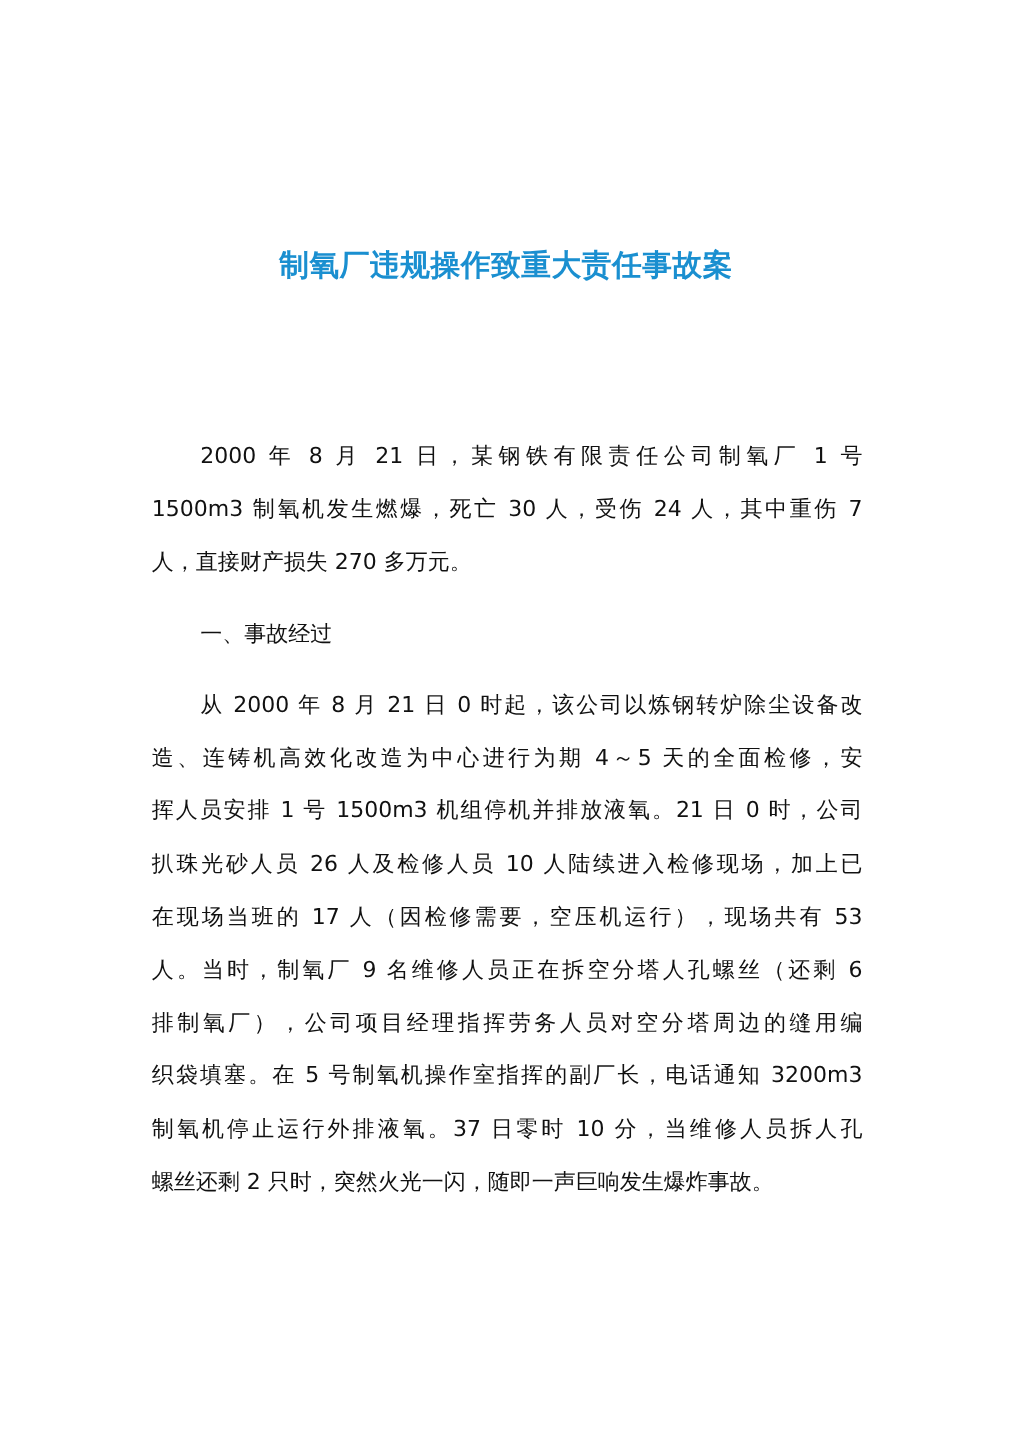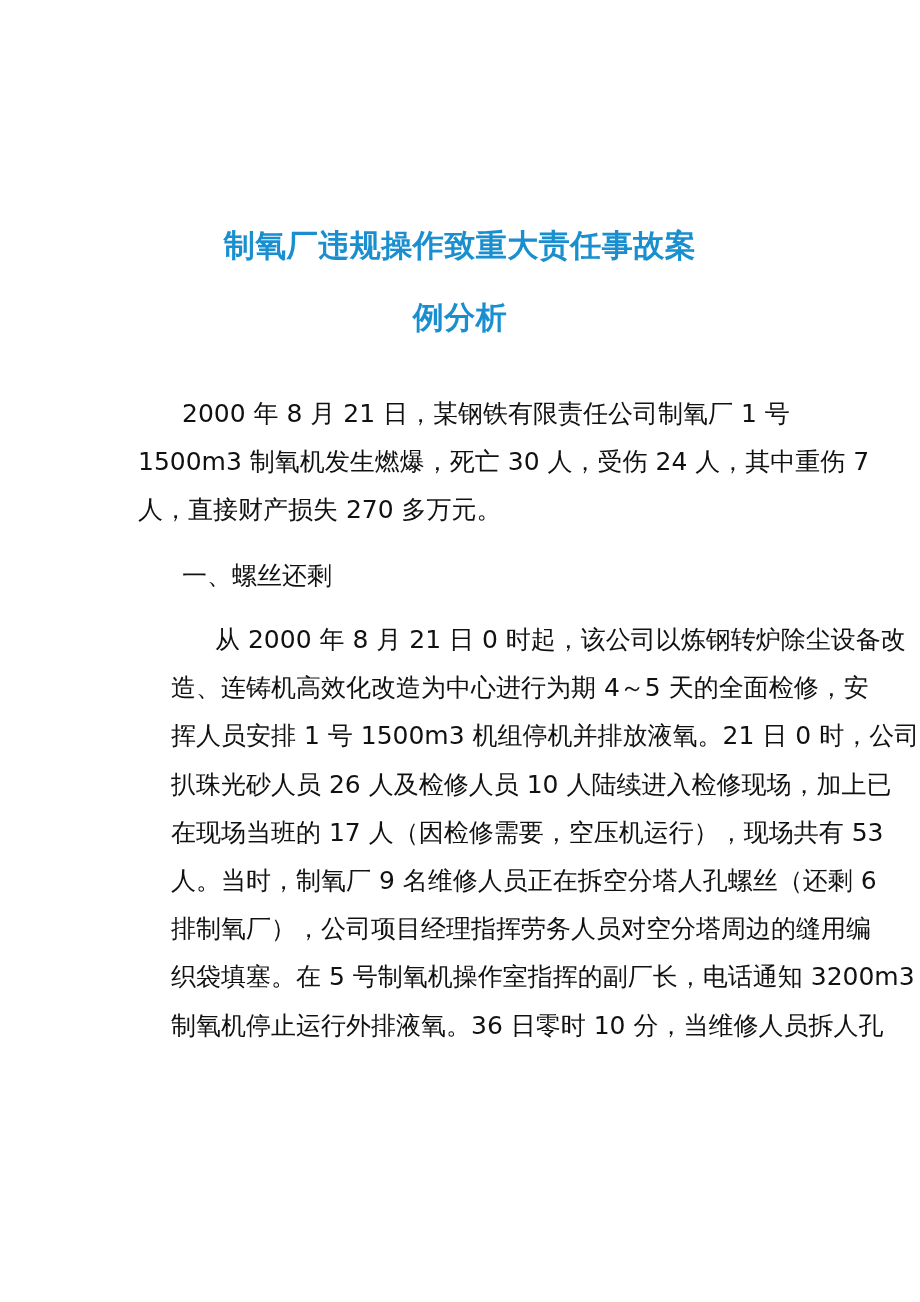--- a/index.html
+++ b/index.html
@@ -23,79 +23,79 @@
       background: #ffffff;
     }
     .title {
       position: absolute;
       left: 140px;
       top: 188px;
       width: 640px;
       text-align: center;
       color: #1a8fd0;
       font-weight: bold;
-      font-size: 31px;
+      font-size: 27px;
       line-height: 72px;
       letter-spacing: 0.5px;
     }
     .title .line {
       display: block;
       white-space: nowrap;
     }
     .body-text {
       position: absolute;
       left: 138px;
       width: 646px;
-      font-size: 25px;
+      font-size: 20px;
       line-height: 48.2px;
       text-align: justify;
       text-align-last: left;
       color: #111111;
     }
     .body-text .line {
       display: block;
       white-space: nowrap;
       text-align: justify;
       text-align-last: justify;
     }
     .body-text .line.last {
       text-align-last: left;
     }
     .indent {
       padding-left: 44px;
     }
     .p1 { top: 390px; }
     .h1 { top: 552px; }
-    .p2 { top: 616px; margin-left: 33px; }
+    .p2 { top: 616px; }
   </style>
 </head>
 <body>
 
 <div class="page">
 
   <h1 class="title">
     <span class="line">制氧厂违规操作致重大责任事故案</span>
-    <span class="line">例分析</span>
   </h1>
 
   <div class="body-text p1">
     <span class="line indent">2000 年 8 月 21 日，某钢铁有限责任公司制氧厂 1 号</span>
     <span class="line">1500m3 制氧机发生燃爆，死亡 30 人，受伤 24 人，其中重伤 7</span>
     <span class="line last">人，直接财产损失 270 多万元。</span>
   </div>
 
   <div class="body-text h1">
-    <span class="line last indent">一、螺丝还剩</span>
+    <span class="line last indent">一、事故经过</span>
   </div>
 
   <div class="body-text p2">
     <span class="line indent">从 2000 年 8 月 21 日 0 时起，该公司以炼钢转炉除尘设备改</span>
     <span class="line">造、连铸机高效化改造为中心进行为期 4～5 天的全面检修，安</span>
     <span class="line">挥人员安排 1 号 1500m3 机组停机并排放液氧。21 日 0 时，公司</span>
     <span class="line">扒珠光砂人员 26 人及检修人员 10 人陆续进入检修现场，加上已</span>
     <span class="line">在现场当班的 17 人（因检修需要，空压机运行），现场共有 53</span>
     <span class="line">人。当时，制氧厂 9 名维修人员正在拆空分塔人孔螺丝（还剩 6</span>
     <span class="line">排制氧厂），公司项目经理指挥劳务人员对空分塔周边的缝用编</span>
     <span class="line">织袋填塞。在 5 号制氧机操作室指挥的副厂长，电话通知 3200m3</span>
-    <span class="line">制氧机停止运行外排液氧。36 日零时 10 分，当维修人员拆人孔</span>
+    <span class="line">制氧机停止运行外排液氧。37 日零时 10 分，当维修人员拆人孔</span>
+    <span class="line last">螺丝还剩 2 只时，突然火光一闪，随即一声巨响发生爆炸事故。</span>
   </div>
 
 </div>
 
 </body></html>

